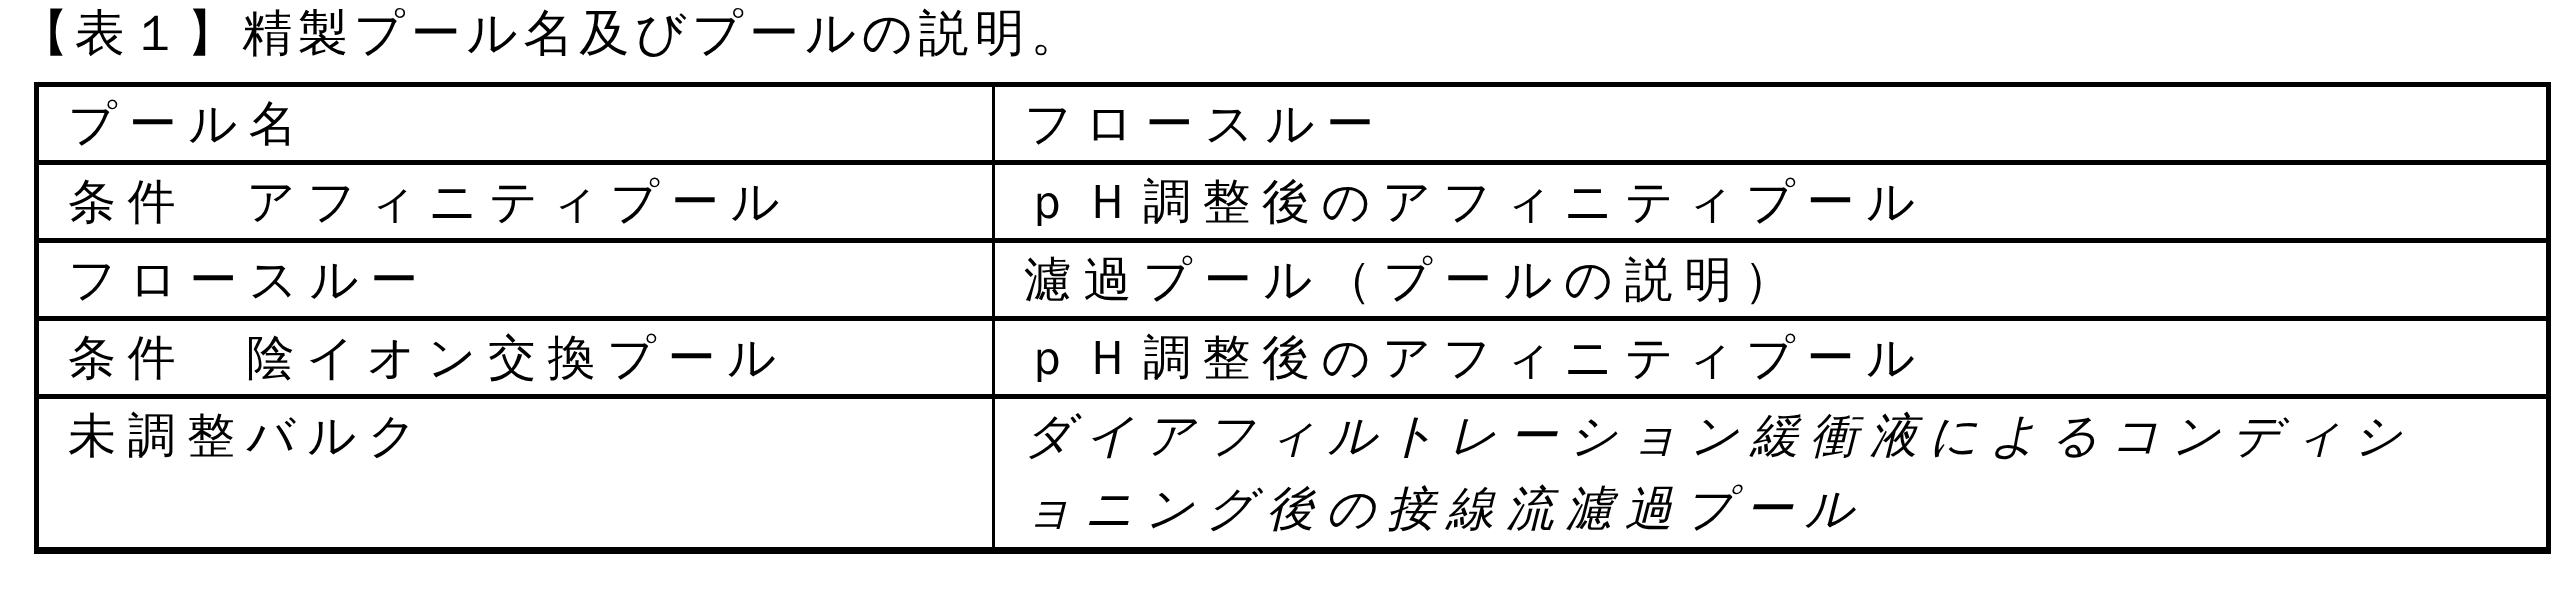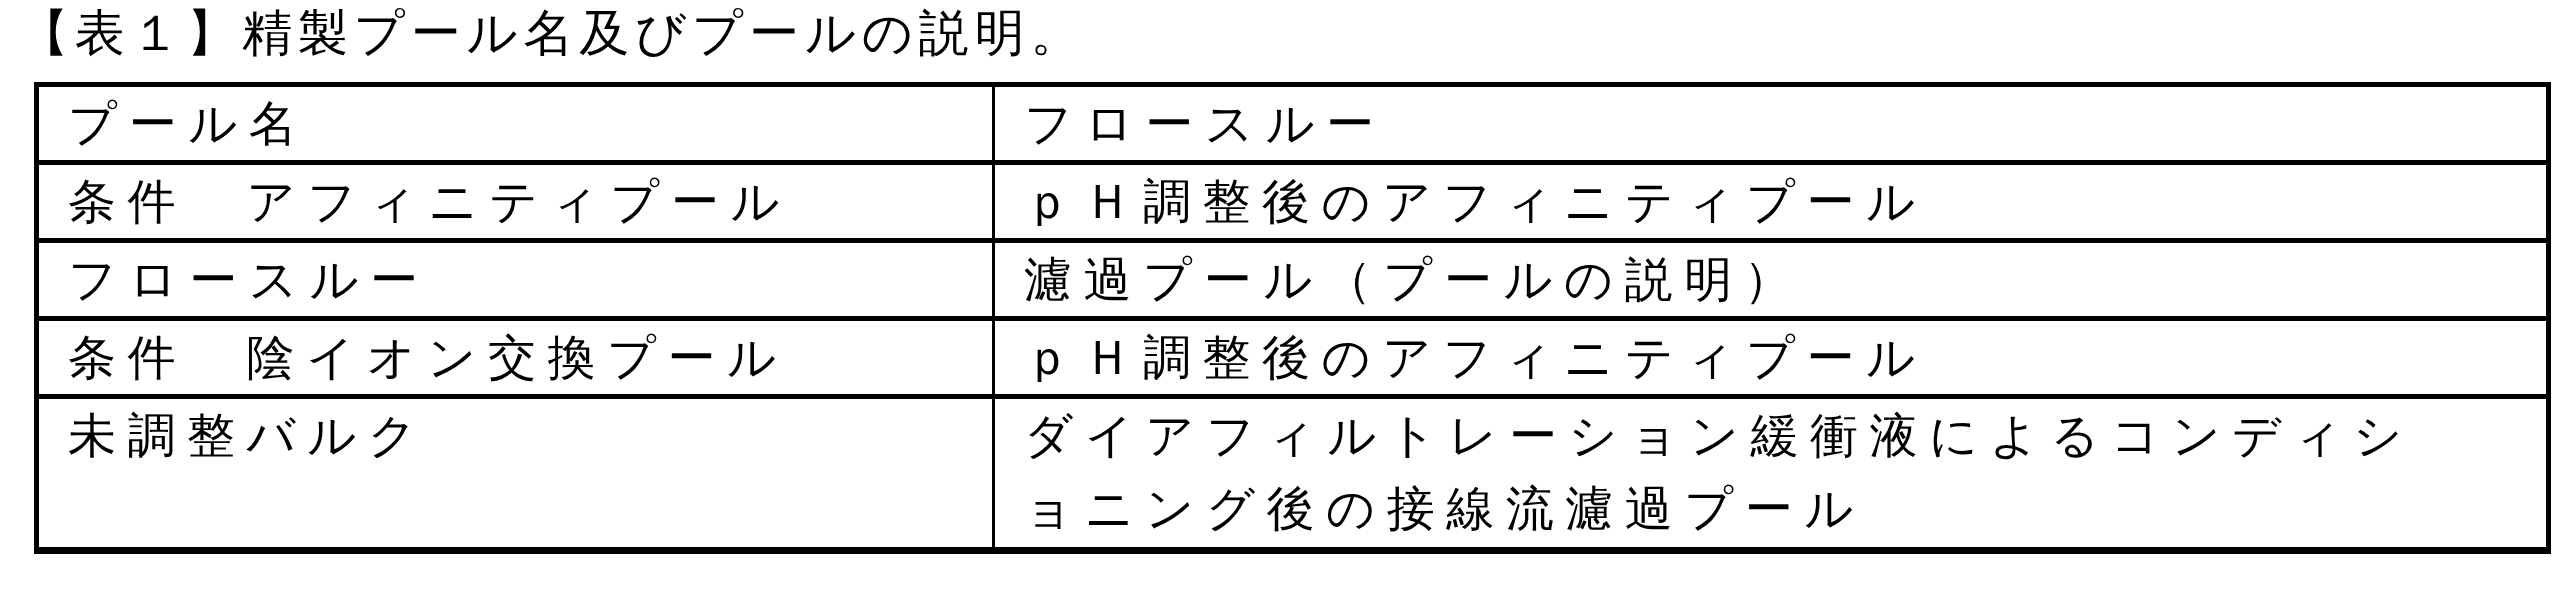--- a/index.html
+++ b/index.html
@@ -8,21 +8,21 @@
   .title { position: absolute; left: 19px; top: 1.9px; font-size: 50px; line-height: 62px;
            letter-spacing: 5.8px; white-space: nowrap; }
   table { position: absolute; left: 34px; top: 82px; width: 2517px;
           border-collapse: collapse; table-layout: fixed; }
   td { border: 5.8px solid #000; vertical-align: top; padding: 0 0 0 29px;
        font-size: 48px; line-height: 73px; letter-spacing: 11.5px; white-space: nowrap; }
   td.c1 { width: 924px; border-right-width: 3.8px; }
   td.c2 { border-left-width: 3.8px; }
   tr.r { height: 73px; }
   tr.last td { height: 148px; border-bottom-width: 7.7px; }
-  td .l2 { display: block; }
+  td .l2 { display: block; font-style: italic; }
 </style>
 </head>
 <body>
 
 <div class="title">【表１】精製プール名及びプールの説明。</div>
 
 <table>
   <tbody>
       <tr class="r">
     <td class="c1">プール名</td>

